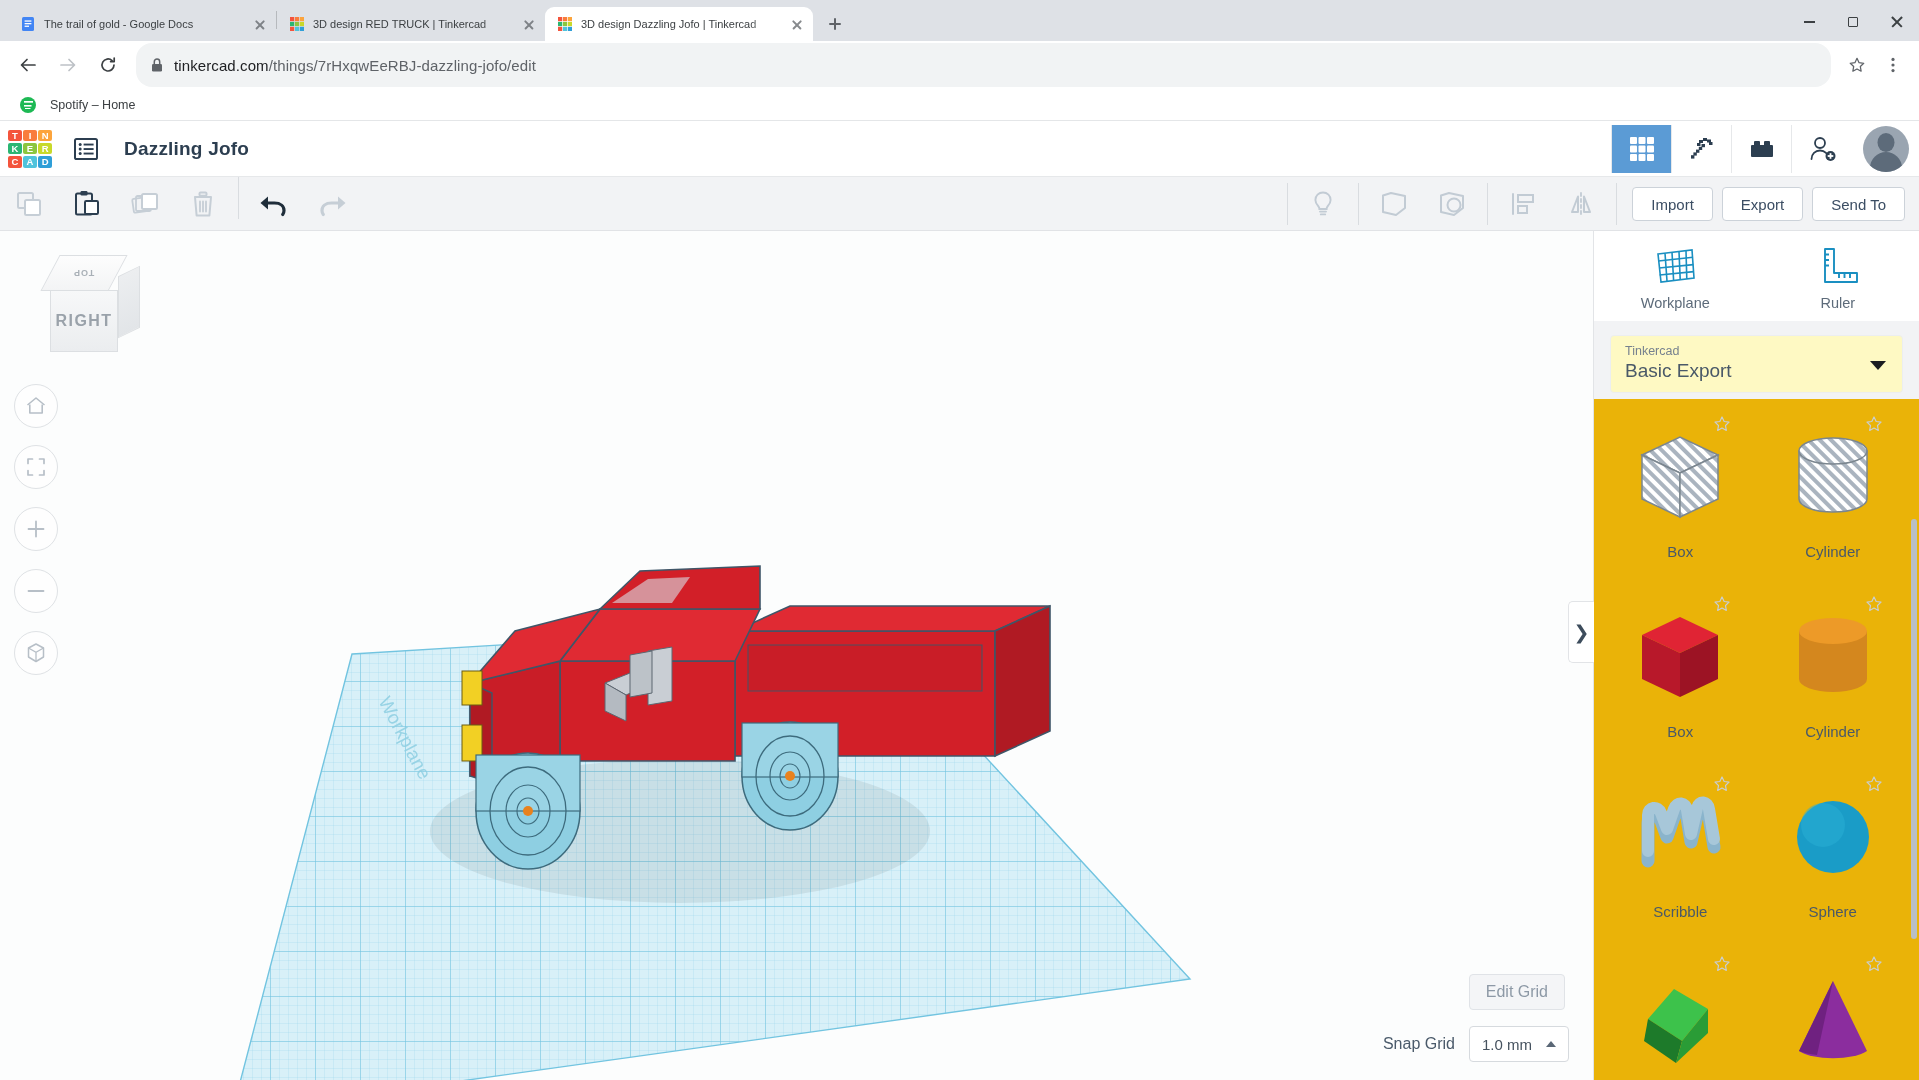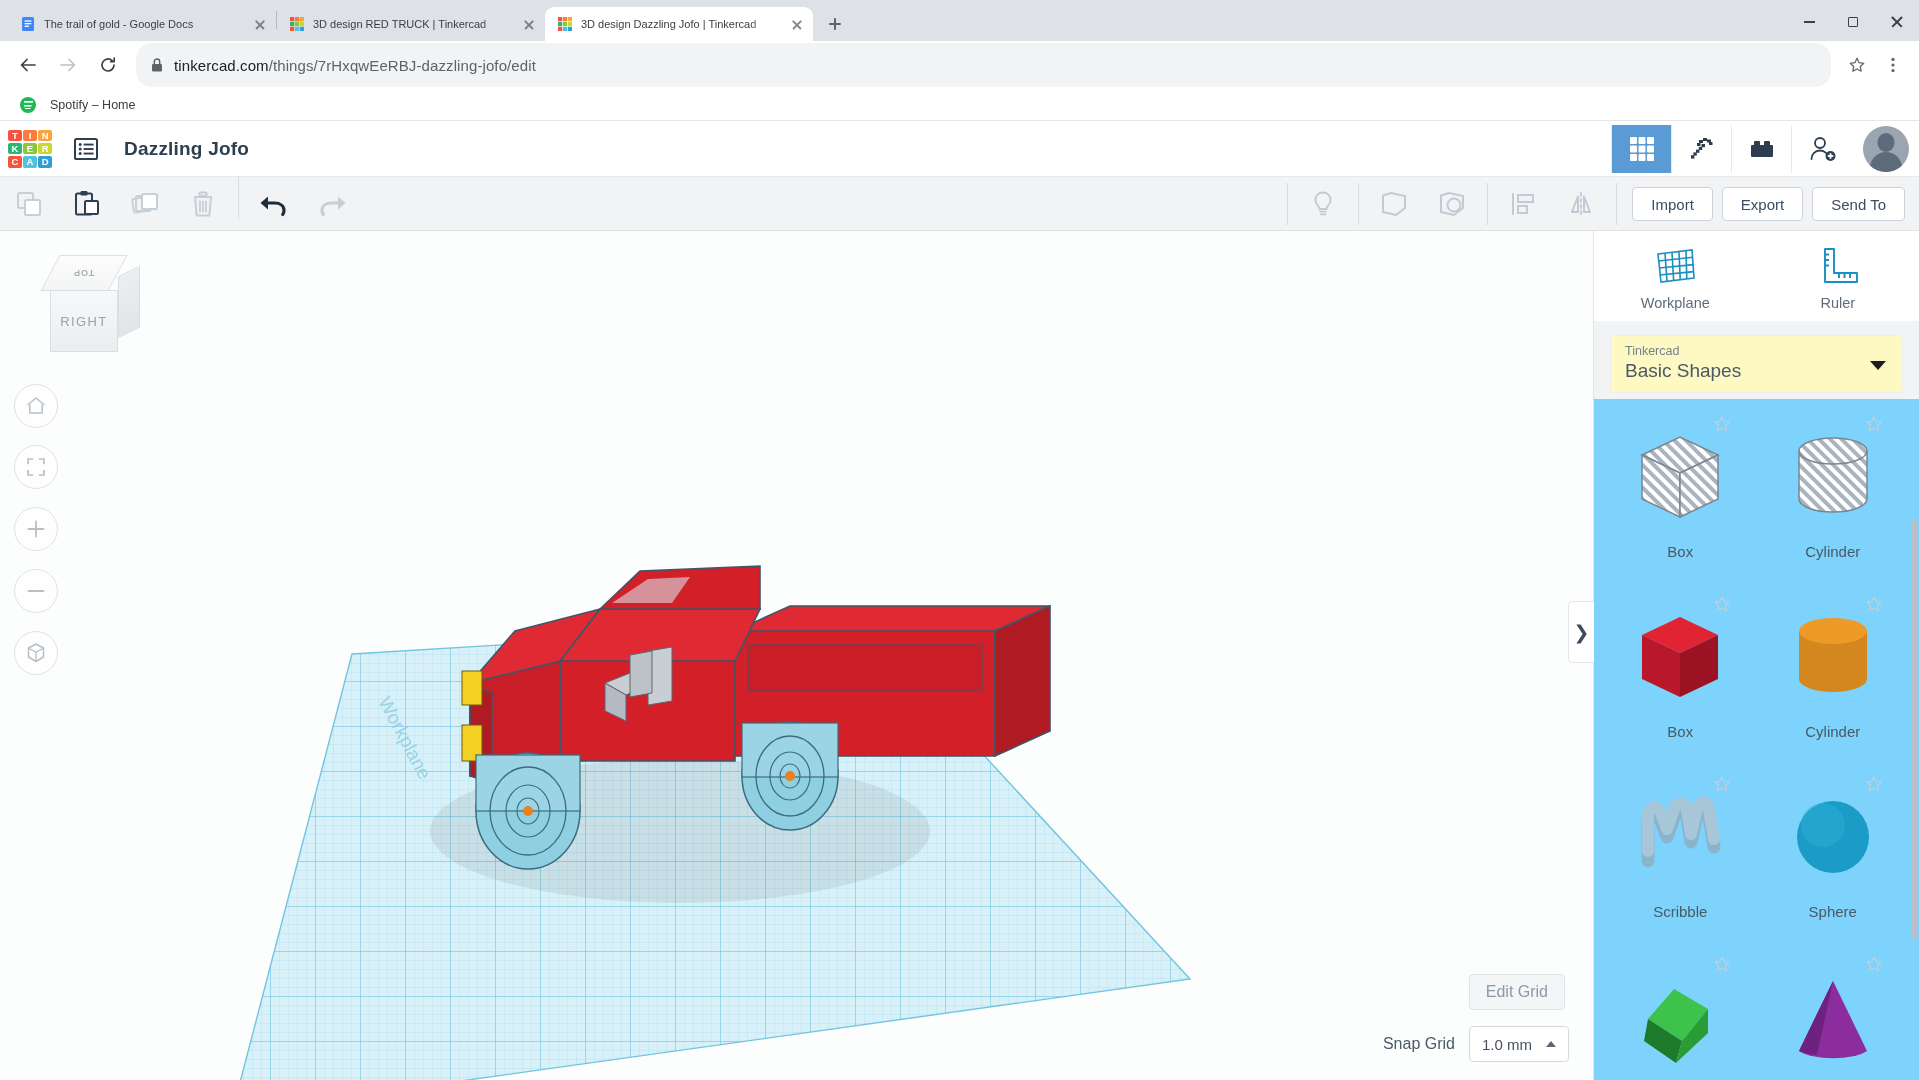--- a/index.html
+++ b/index.html
@@ -140,21 +140,21 @@
     border:1px solid #dcdfe2;
     transform: skewX(-28deg) ;
     display:flex; align-items:center; justify-content:center;
   }
   .vc-top span { font-size:9px; color:#a9b0b7; letter-spacing:1px; transform:skewX(28deg) rotate(180deg); font-weight:bold;}
   .vc-front {
     position:absolute; left:22px; top:43px; width:68px; height:62px;
     background:linear-gradient(#f7f8f9,#ebedef);
     border:1px solid #dcdfe2; display:flex; align-items:center; justify-content:center;
   }
-  .vc-front span { font-size:13px; color:#9aa2aa; letter-spacing:1.4px; font-weight:normal;}
+  .vc-front span { font-size:16px; color:#9aa2aa; letter-spacing:1.4px; font-weight:bold;}
   .vc-side {
     position:absolute; left:90px; top:24px; width:22px; height:62px;
     background:linear-gradient(#eceef0,#e2e5e8); border:1px solid #dcdfe2;
     transform: skewY(-26deg);
   }
 
   .vp-btn {
     position:absolute; left:14px; width:44px; height:44px; border-radius:50%;
     border:1.5px solid #dfe2e5; background:rgba(255,255,255,.55);
     display:flex; align-items:center; justify-content:center;
@@ -185,21 +185,21 @@
   .shape-select {
     margin:14px 16px 6px; background:#fef9c3; border-radius:4px; padding:8px 14px 10px;
     position:relative; border:1px solid #eceef0;
   }
   .ss-sup { font-size:12.5px; color:#76818e; }
   .ss-main { font-size:19px; color:#4a5968; margin-top:2px; }
   .ss-caret {
     position:absolute; right:16px; top:50%; margin-top:-3px;
     width:0;height:0;border-left:8px solid transparent;border-right:8px solid transparent;border-top:9px solid #1b1d20;
   }
-  .shape-grid { flex:1; overflow:hidden; padding:4px 10px 0; background:#7dd3fc; position:relative;}
+  .shape-grid { flex:1; overflow:hidden; padding:4px 10px 0; background:#eab308; position:relative;}
   .shape-row { display:flex; }
   .shape-cell { flex:1; height:180px; position:relative; display:flex; flex-direction:column; align-items:center; justify-content:flex-start;}
   .shape-art { height:124px; display:flex; align-items:center; justify-content:center; margin-top:12px;}
   .shape-label { font-size:15px; color:#4a5968; margin-top:4px;}
   .star {
     position:absolute; right:26px; top:12px; width:18px; height:18px; color:#c9ced4;
   }
   .rp-scroll {
     position:absolute; right:2px; top:120px; width:6px; height:420px;
     background:#b9bfc6; border-radius:3px;
@@ -638,21 +638,21 @@
             <path d="M10,4 H19 V28 H42 V37 H10 Z"></path>
             <path d="M10,9.5h4M10,15h4M10,20.5h4M24,33v-4M29.5,33v-4M35,33v-4"></path>
           </g>
         </svg>
         <span class="rp-tool-label">Ruler</span>
       </div>
     </div>
 
     <div class="shape-select">
       <div class="ss-sup">Tinkercad</div>
-      <div class="ss-main">Basic Shapes</div>
+      <div class="ss-main">Basic Export</div>
       <div class="ss-caret"></div>
     </div>
 
     <div class="shape-grid">
       <div class="rp-scroll"></div>
 
       <div class="shape-row">
         <div class="shape-cell">
           <svg class="star" viewBox="0 0 20 20">
               <path d="M10 2.2l2.4 5 5.4.7-3.9 3.8.9 5.4-4.8-2.6-4.8 2.6.9-5.4L2.2 7.9l5.4-.7z" fill="none" stroke="currentColor" stroke-width="1.3" stroke-linejoin="round"></path>

